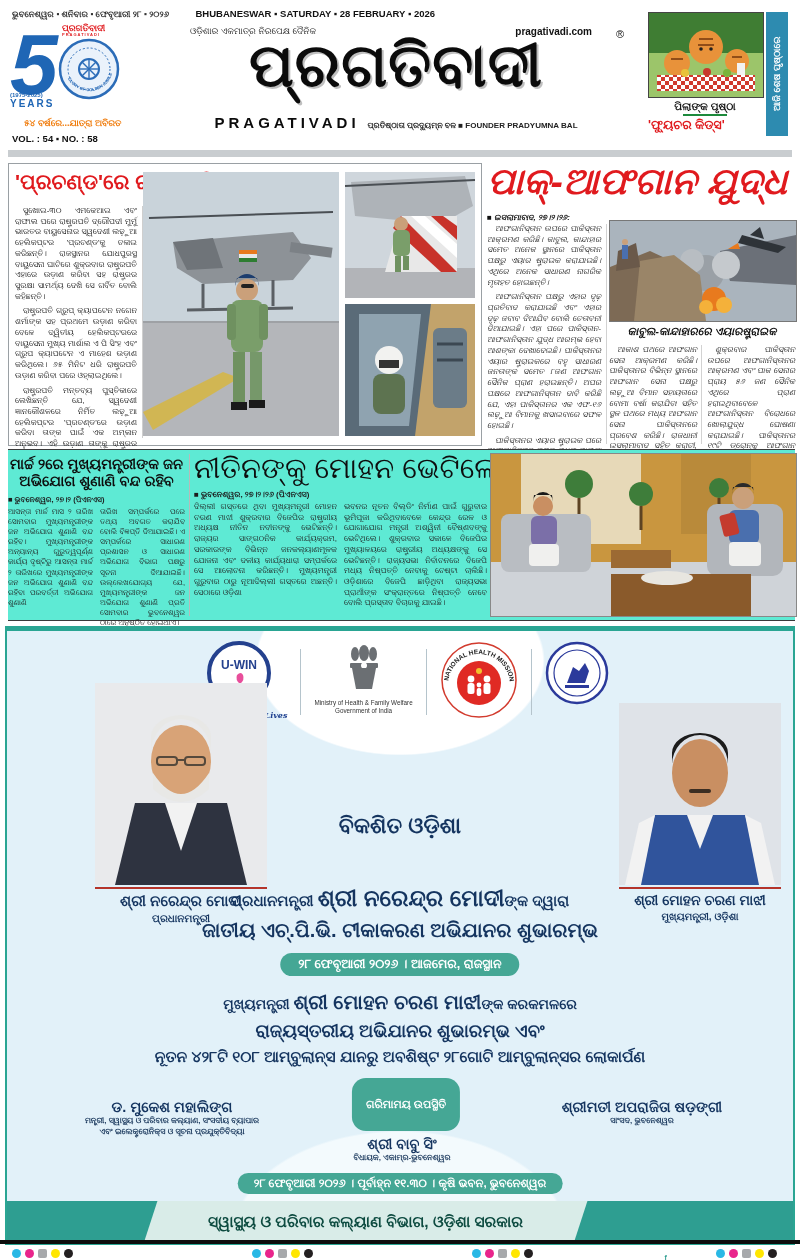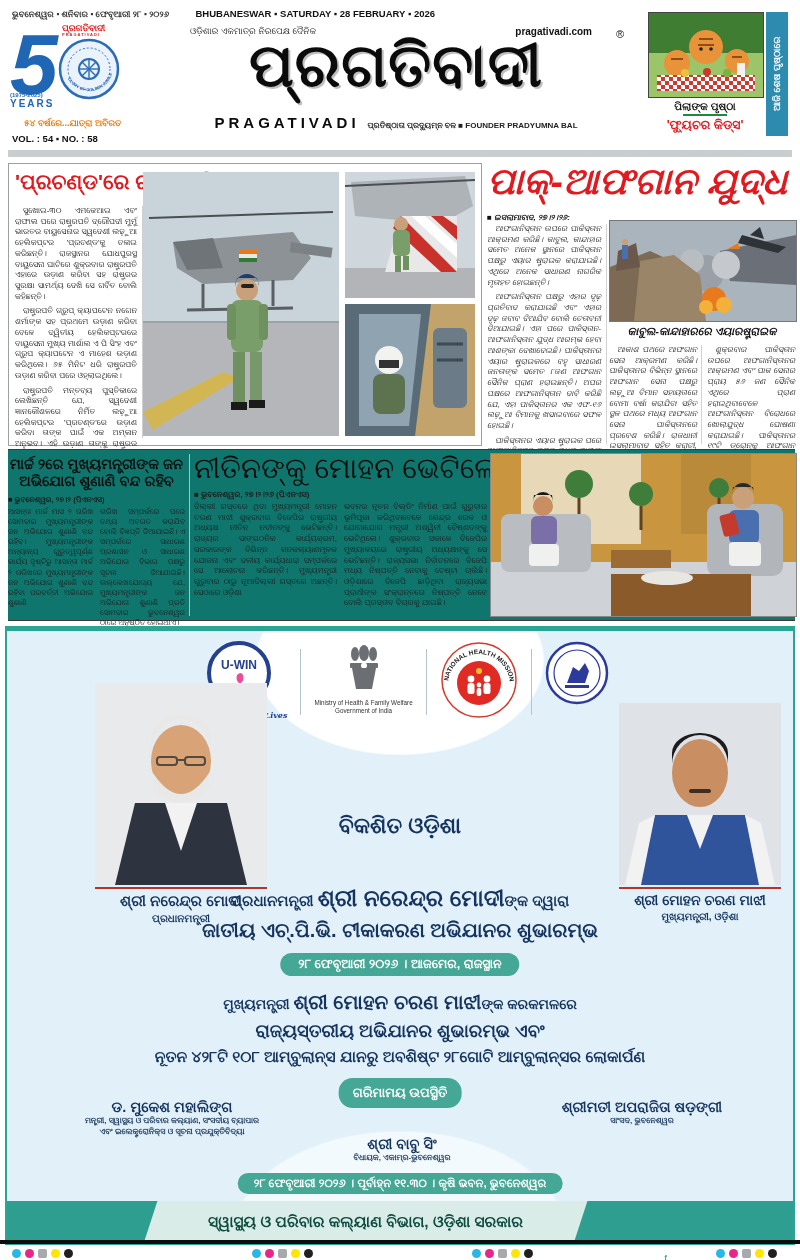--- a/index.html
+++ b/index.html
@@ -27,21 +27,21 @@
   #mastc .logo{position:absolute;left:0;right:0;top:8px;text-align:center;font-size:60px;font-weight:900;
                letter-spacing:1px;color:#0b0b0b;line-height:1.05;text-shadow:2px 2px 0 rgba(0,0,0,.25);}
   #mastc .r3{position:absolute;left:0;right:0;top:88px;text-align:center;font-size:15px;font-weight:900;letter-spacing:4px;color:#0b0b0b;}
   #mastc .r3 small{font-size:8px;letter-spacing:0;font-weight:bold;color:#222;margin-left:8px;}
   #volline{top:133px;left:12px;font-size:9.5px;font-weight:bold;color:#111;}
   
   #promo{top:12px;left:648px;width:148px;height:128px;}
   #promo .pic{position:absolute;left:0;top:0;width:114px;height:84px;border:1px solid #444;}
   #promo .t1{position:absolute;left:0;top:88px;width:114px;text-align:center;font-size:10.5px;font-weight:900;color:#111;}
   #promo .t1:after{content:"";display:block;width:44px;height:2px;background:#1d8a3c;margin:1px auto 0;}
-  #promo .t2{position:absolute;left:0;top:106px;width:114px;text-align:center;font-size:12.5px;font-weight:900;color:#e01a1e;}
+  #promo .t2{position:absolute;left:0;top:106px;width:114px;text-align:left;font-size:12.5px;font-weight:900;color:#e01a1e;}
   #promo .strip{position:absolute;right:8px;top:0;width:22px;height:124px;background:#2d8bb0;
                 color:#fff;font-weight:bold;font-size:9.5px;writing-mode:vertical-rl;transform:rotate(180deg);
                 text-align:center;line-height:22px;}
   #graybar{top:150px;left:8px;right:8px;height:7px;background:#c9cdd0;}
   
   #lead{top:163px;left:8px;width:472px;height:281px;border:1px solid #9aa0a4;background:#fff;}
   #lead .hl{position:absolute;left:6px;top:6px;font-size:21px;font-weight:900;color:#e01a1e;}
   #lead .col{position:absolute;left:6px;top:42px;width:122px;height:232px;font-size:8px;line-height:1.34;color:#161616;border-right:1px solid #cfcfcf;padding-right:5px;}
   #lead .col p{margin:0 0 4px;text-indent:8px;}
   .ph{position:absolute;overflow:hidden;background:#ccc;}
@@ -51,21 +51,21 @@
   #war{top:163px;left:487px;width:308px;height:281px;font-style:italic;}
   #war .hl{position:absolute;left:0;top:-2px;width:308px;font-size:37px;font-weight:900;color:#e01a1e;letter-spacing:0;white-space:nowrap;}
   #war .dl{position:absolute;left:0;top:50px;font-size:8px;font-weight:bold;color:#111;}
   #war .c1{position:absolute;left:0;top:61px;width:114px;height:220px;font-size:8px;line-height:1.34;border-right:1px solid #d2d2d2;padding-right:5px;}
   #war .c1 p,#war .c2 p,#war .c3 p{margin:0 0 4px;text-indent:8px;}
   #phD{left:122px;top:57px;width:186px;height:100px;border:1px solid #777;}
   #war .cap{position:absolute;left:122px;top:162px;width:186px;text-align:center;font-size:11px;font-weight:900;color:#0d0d0d;}
   #war .c2{position:absolute;left:122px;top:182px;width:88px;height:99px;font-size:8px;line-height:1.34;border-right:1px solid #d2d2d2;padding-right:4px;}
   #war .c3{position:absolute;left:220px;top:182px;width:88px;height:99px;font-size:8px;line-height:1.34;}
   
-  #midband{top:449px;left:8px;right:5px;height:170px;border-top:1px solid #3a3a3a;border-bottom:1px solid #3a3a3a;background:#0f766e;}
+  #midband{top:449px;left:8px;right:5px;height:170px;border-top:1px solid #3a3a3a;border-bottom:1px solid #3a3a3a;background:#5eead4;}
   #hearing{position:absolute;left:0;top:6px;width:177px;}
   #hearing .hl{font-size:14.5px;font-weight:900;text-align:center;color:#0d0d0d;line-height:1.2;}
   #hearing .dl{font-size:7.5px;font-weight:bold;margin:4px 0 2px;}
   #hearing .cols{display:flex;gap:7px;}
   #hearing .cols div{width:85px;font-size:7.5px;line-height:1.35;text-align:justify;}
   .vdiv{position:absolute;top:4px;bottom:4px;width:1px;background:#b9b9b9;}
   #nitin{position:absolute;left:186px;top:2px;width:294px;}
   #nitin .hl{font-size:29px;font-weight:400;text-align:center;color:#0d0d0d;white-space:nowrap;}
   #nitin .dl{font-size:8px;font-weight:bold;margin:4px 0 2px;}
   #nitin .cols{display:flex;gap:7px;}
@@ -97,21 +97,21 @@
   #adl1{top:254px;font-size:15px;font-weight:bold;}
   #adl1 b{font-size:23px;font-weight:900;}
   #adl2{top:288px;font-size:20px;font-weight:900;}
   .pill{position:absolute;left:50%;transform:translateX(-50%);background:#45a795;color:#ffffff;
         font-weight:700;border-radius:14px;white-space:nowrap;}
   #pill1{top:322px;font-size:12.5px;padding:4px 18px;}
   #adl3{top:360px;font-size:14px;font-weight:bold;}
   #adl3 b{font-size:20px;font-weight:900;}
   #adl4{top:390px;font-size:18px;font-weight:900;}
   #adl5{top:417px;font-size:15.5px;font-weight:900;}
-  #pill2{top:447px;font-size:13px;padding:7px 14px;}
+  #pill2{top:447px;font-size:11px;padding:20px 14px;margin-left:6px;}
   .guest{position:absolute;text-align:center;color:#14345f;}
   .guest .gn{font-size:14.5px;font-weight:900;}
   .guest .gr{font-size:8px;font-weight:bold;line-height:1.35;color:#1c3a5e;}
   #guest-min{left:30px;top:468px;width:270px;}
   #guest-mp{left:500px;top:468px;width:270px;}
   #guest-mla{left:260px;top:505px;width:270px;}
   #pill3{top:542px;font-size:11.5px;padding:4px 16px;}
   #oipr{position:absolute;right:8px;top:570px;font-size:9px;font-weight:bold;color:#111;}
   #adfooter{position:absolute;left:0;right:0;bottom:0;height:42px;background:#2e9e91;}
   #adfooter .band{position:absolute;left:50%;top:0;bottom:0;width:430px;transform:translateX(-58%) skewX(-18deg);background:#d9ece8;}

